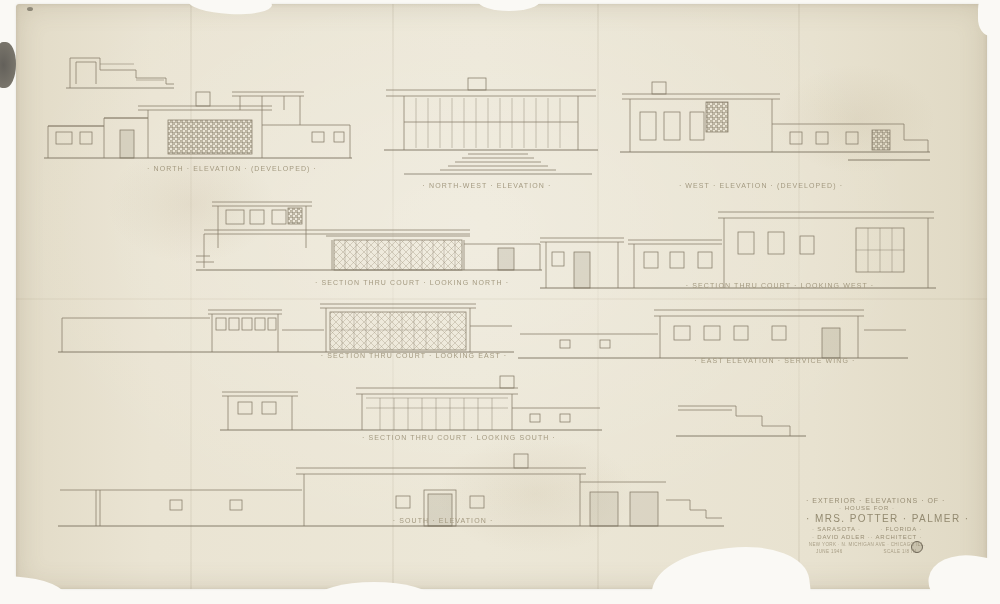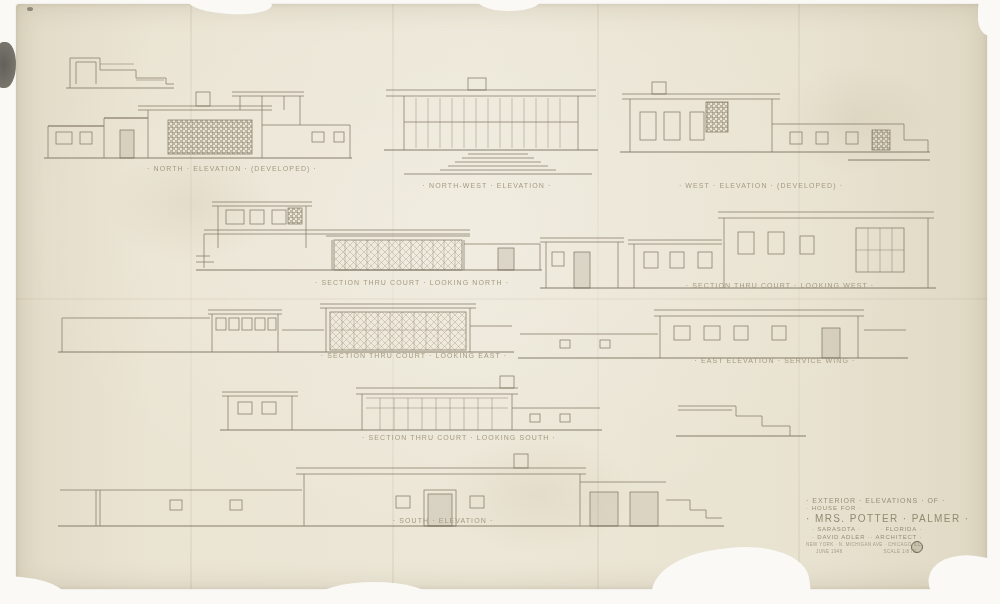--- a/index.html
+++ b/index.html
@@ -12,21 +12,21 @@
          box-shadow: inset 0 0 28px rgba(115,100,70,0.20), inset 0 0 4px rgba(115,100,70,0.18), 0 0 3px rgba(0,0,0,0.08);
          border-radius:3px;}
   .crease-v{position:absolute;top:0;bottom:0;width:2px;background:linear-gradient(180deg,rgba(130,118,92,0.10),rgba(130,118,92,0.04),rgba(130,118,92,0.10));}
   .crease-h{position:absolute;left:0;right:0;height:2px;background:rgba(130,118,92,0.06);}
   .stain{position:absolute;border-radius:50%;background:radial-gradient(ellipse,rgba(150,128,86,0.10),rgba(150,128,86,0) 70%);}
   .tear{position:absolute;background:#faf9f5;}
   .backing{position:absolute;background:radial-gradient(ellipse at 40% 50%, #63605a, #7a766c 75%, rgba(122,118,108,0));border-radius:45% 55% 60% 40%;}
   .speck{position:absolute;background:#8d8878;border-radius:50%;}
   .art{position:absolute;left:0;top:0;}
   .cap{position:absolute;transform:translateX(-50%);color:#a49a81;font-size:7px;letter-spacing:1.1px;white-space:nowrap;}
-  .tb{position:absolute;left:806px;top:497px;width:122px;text-align:left;color:#988e75;}
+  .tb{position:absolute;left:806px;top:497px;width:122px;text-align:center;color:#988e75;}
   .tb div{white-space:nowrap;}
   .tb .t1{font-size:7px;letter-spacing:1px;}
   .tb .t2{font-size:6px;letter-spacing:1px;margin-top:1px;}
   .tb .t3{font-size:10px;letter-spacing:1.4px;margin-top:2px;color:#938A70;}
   .tb .row{display:flex;justify-content:space-between;font-size:6px;letter-spacing:0.8px;margin-top:2px;padding:0 6px;}
   .tb .t6{font-size:4.5px;letter-spacing:0.4px;margin-top:2px;color:#a79d85;}
   .tb .row7{display:flex;justify-content:space-between;font-size:4.5px;letter-spacing:0.4px;margin-top:2px;padding:0 10px;color:#a79d85;}
   .stamp{position:absolute;left:911px;top:541px;width:10px;height:10px;border:1px solid #6f6757;border-radius:50%;background:rgba(125,115,90,0.25);}
 </style>
 </head>

